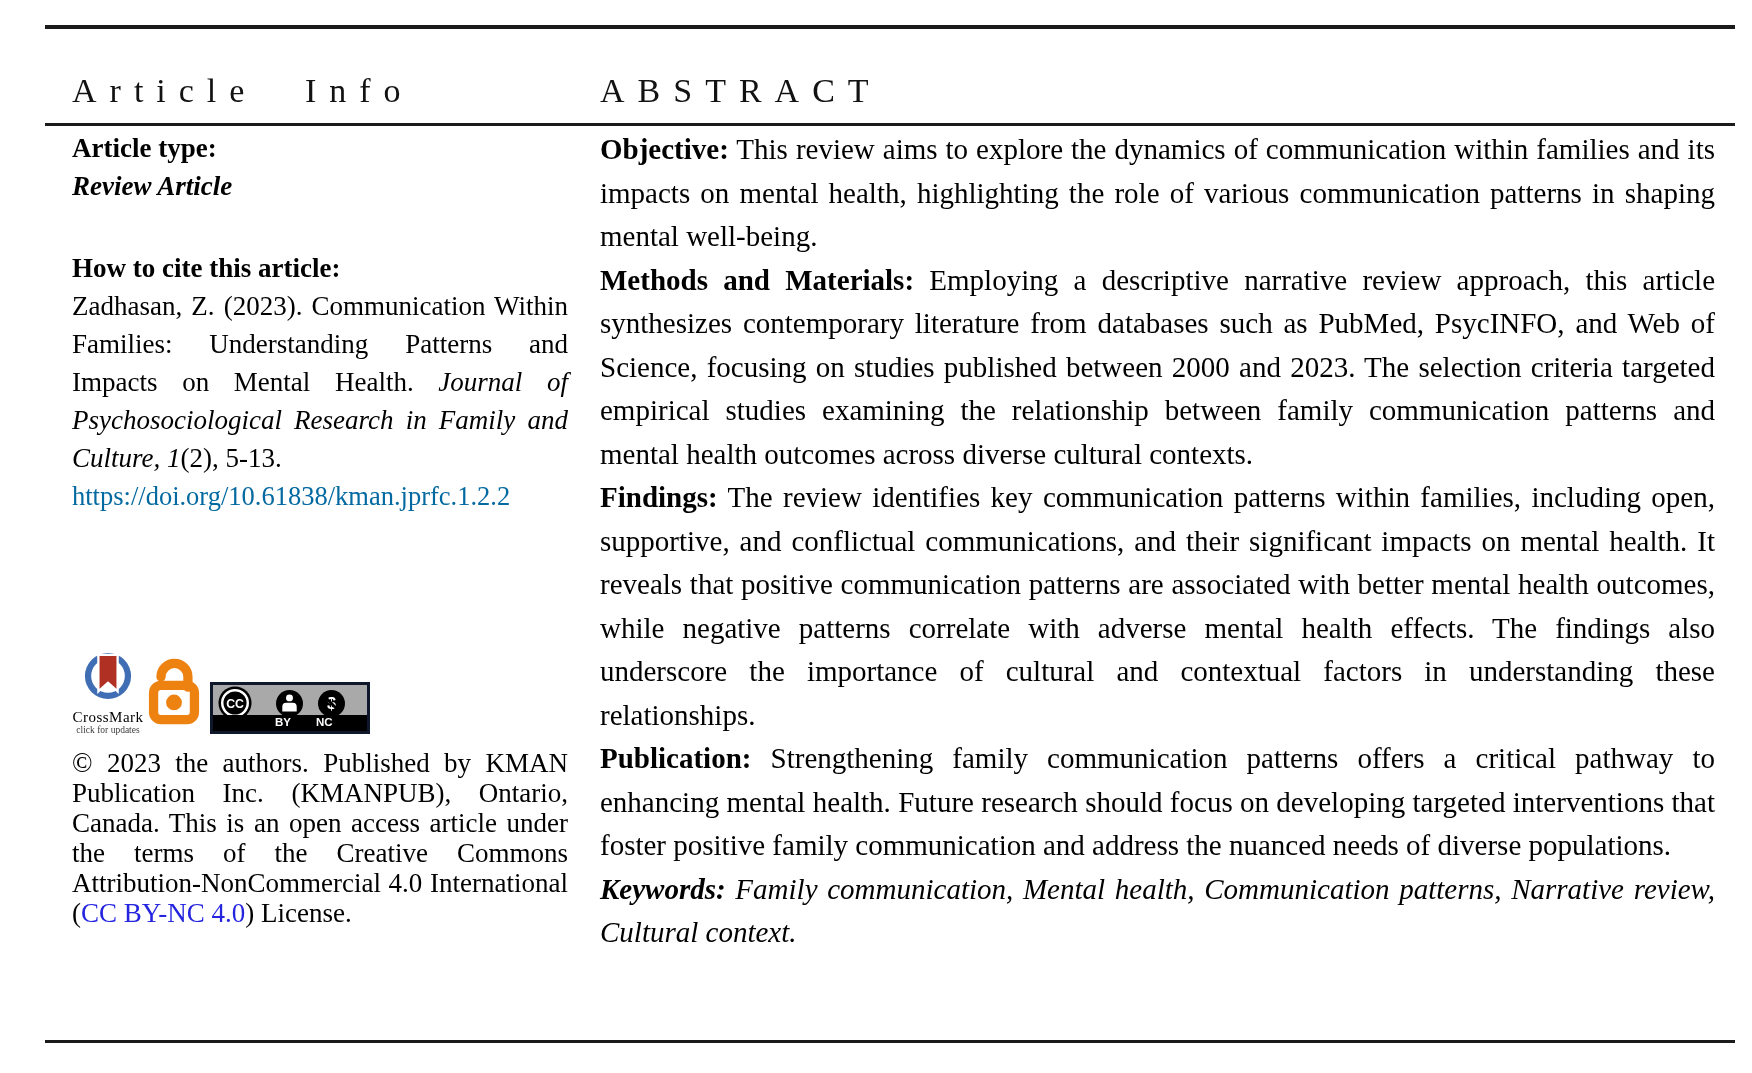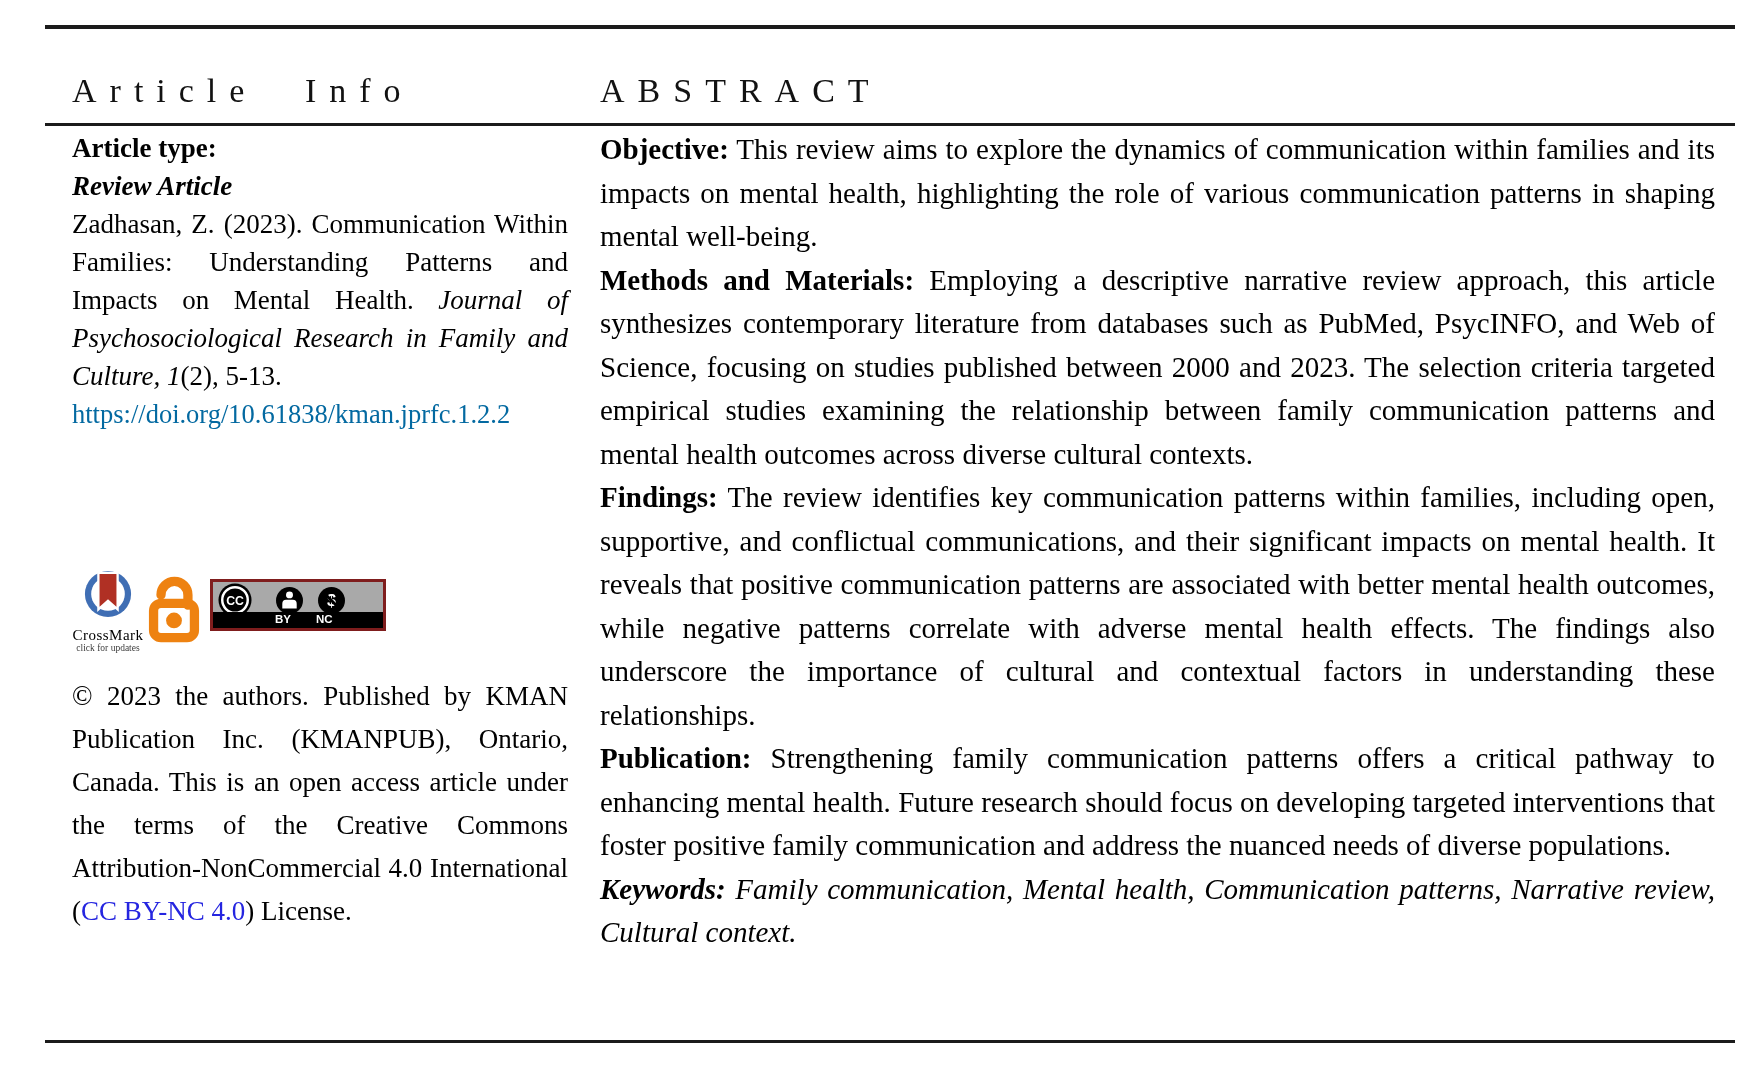--- a/index.html
+++ b/index.html
@@ -39,36 +39,36 @@
   .citation .jtitle{font-style:italic;}
   .doi-line{line-height:38px;}
   .doi-line a{color:#0369a1;text-decoration:none;cursor:pointer;font-size:26.5px;}
 
   .badges-row{margin-top:136px;display:flex;align-items:flex-start;height:92px;}
   .crossmark{width:72px;text-align:center;cursor:pointer;}
   .crossmark-title{font-size:15px;line-height:15px;margin-top:2px;letter-spacing:0.5px;}
   .crossmark-sub{font-size:9.5px;line-height:11px;color:#3c3c3c;}
   .oa-lock{margin-left:4px;margin-top:1px;}
   .cc-badge{
-    margin-left:10px;margin-top:10px;
-    width:176px;height:52px;border:3px solid #7f1d1d;background:#a9a9a9;
+    margin-left:10px;margin-top:31px;
+    width:160px;height:52px;border:3px solid #0f172a;background:#a9a9a9;
     box-sizing:border-box;position:relative;cursor:pointer;
   }
   .cc-row{display:flex;align-items:center;height:33px;padding-left:5px;}
   .cc-row .cc-main{margin-top:3px;}
   .cc-row .cc-person{margin-left:24px;margin-top:3px;}
   .cc-row .cc-dollar{margin-left:15px;margin-top:3px;}
   .cc-strip{
     position:absolute;left:0;right:0;bottom:0;height:16px;background:#000;
     color:#fff;font-family:"Liberation Sans",sans-serif;font-size:11.5px;font-weight:bold;
   }
   .cc-strip .by{position:absolute;left:62px;top:1px;}
   .cc-strip .nc{position:absolute;left:103px;top:1px;}
 
-  .copyright{margin-top:14px;text-align:justify;line-height:43px;}
+  .copyright{margin-top:5px;text-align:justify;line-height:30px;}
   .copyright a{color:#2525e0;text-decoration:none;cursor:pointer;}
 
   
   .abstract{font-size:29px;line-height:43.5px;text-align:justify;}
   .abstract p{margin:0;}
   .abstract .lead{font-weight:bold;}
   .abstract p.keywords{font-style:italic;}
   .abstract p.keywords .lead{font-weight:bold;font-style:italic;}
 </style>
 </head>
@@ -89,20 +89,21 @@
     </div>
 
     <div class="rule mid"></div>
 
     <div class="body-row">
 
       <div class="col-left">
         <div class="article-type-label">Article type:</div>
         <div class="article-type-value">Review Article</div>
 
+        <div class="cite-label">How to cite this article:</div>
         <div class="citation"><span>Zadhasan, Z. (2023). Communication Within Families: Understanding Patterns and Impacts on Mental Health. </span><span class="jtitle">Journal of Psychosociological Research in Family and Culture, 1</span><span>(2), 5-13.</span></div>
         <div class="doi-line">
           <a>https://doi.org/10.61838/kman.jprfc.1.2.2</a>
         </div>
 
         <div class="badges-row">
 
           <div class="crossmark">
             <svg width="50" height="50" viewBox="0 0 52 52">
               <circle cx="26" cy="26" r="24" fill="#3f6eb4"></circle>

